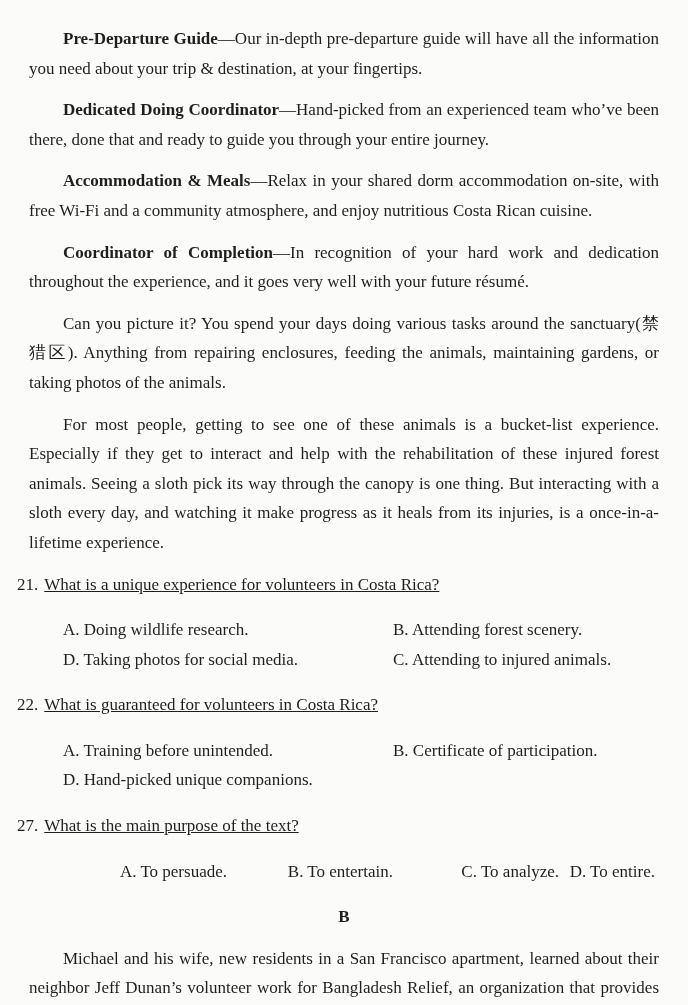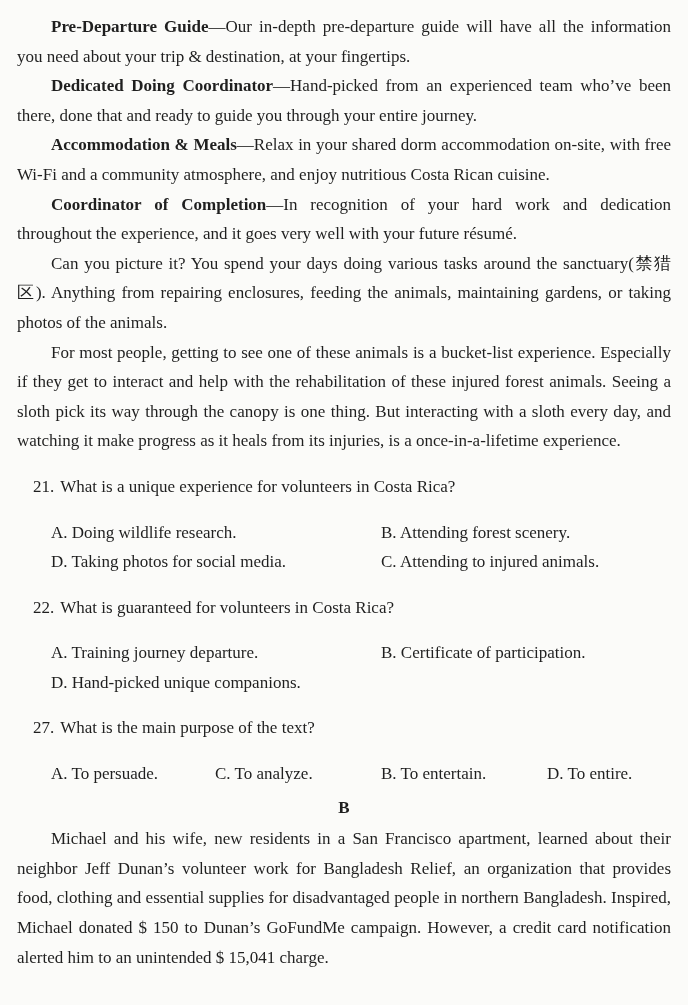--- a/index.html
+++ b/index.html
@@ -9,35 +9,35 @@
     box-sizing: border-box;
     background: #fbfbf9;
     color: #1f1f1f;
     font-family: "Liberation Serif", "DejaVu Serif", serif;
     font-size: 17px;
     line-height: 29.6px;
     padding: 12px 17px 0 17px;
     overflow: hidden;
   }
   p.body-par {
-    margin: 0;
+    margin: 12px;
     text-indent: 34px;
     text-align: justify;
   }
   p.body-par .lead { font-weight: bold; }
   .question { margin-top: 2px; }
-  .q-head { margin: 16px; text-align: justify; }
+  .q-head { margin: 0; text-align: justify; text-decoration: underline; }
   .q-num { display: inline-block; margin-right: 6px; }
   .opts {
     display: grid;
     padding-left: 30px;
-    margin: 4px;
+    margin: 16px;
   }
   .opts-2 { grid-template-columns: 330px auto; }
-  .opts-4 { grid-template-columns: 164px 166px 166px auto; }
+  .opts-4 { grid-template-columns: 164px 166px 166px auto; text-align: right; }
   .opt { white-space: nowrap; }
   .section-heading {
     text-align: center;
     font-weight: bold;
     margin: 2px 0 2px 0;
   }
 </style>
 </head>
 <body>
 
@@ -61,32 +61,32 @@
       <div class="opt">A. Doing wildlife research.</div>
       <div class="opt">B. Attending forest scenery.</div>
       <div class="opt">D. Taking photos for social media.</div>
       <div class="opt">C. Attending to injured animals.</div>
     </div>
   </div>
 
   <div class="question">
     <p class="q-head"><span class="q-num">22.</span><span>What is guaranteed for volunteers in Costa Rica?</span></p>
     <div class="opts opts-2">
-      <div class="opt">A. Training journey departure.</div>
+      <div class="opt">A. Training before unintended.</div>
       <div class="opt">B. Certificate of participation.</div>
       <div class="opt">D. Hand-picked unique companions.</div>
     </div>
   </div>
 
   <div class="question">
     <p class="q-head"><span class="q-num">27.</span><span>What is the main purpose of the text?</span></p>
     <div class="opts opts-4">
       <div class="opt">A. To persuade.</div>
+      <div class="opt">B. To entertain.</div>
       <div class="opt">C. To analyze.</div>
-      <div class="opt">B. To entertain.</div>
       <div class="opt">D. To entire.</div>
     </div>
   </div>
 
   <p class="section-heading">B</p>
 
   <p class="body-par">Michael and his wife, new residents in a San Francisco apartment, learned about their neighbor Jeff Dunan’s volunteer work for Bangladesh Relief, an organization that provides food, clothing and essential supplies for disadvantaged people in northern Bangladesh. Inspired, Michael donated $ 150 to Dunan’s GoFundMe campaign. However, a credit card notification alerted him to an unintended $ 15,041 charge.</p>
 
 
 </div>

